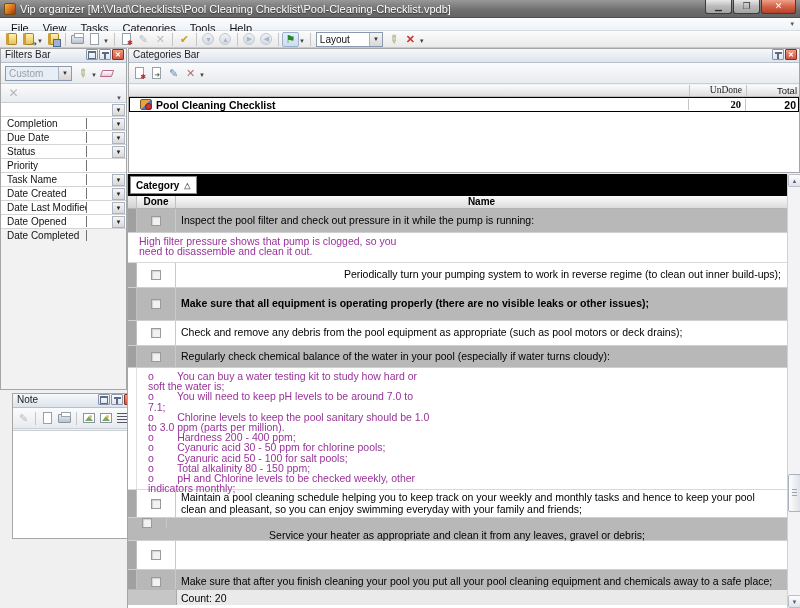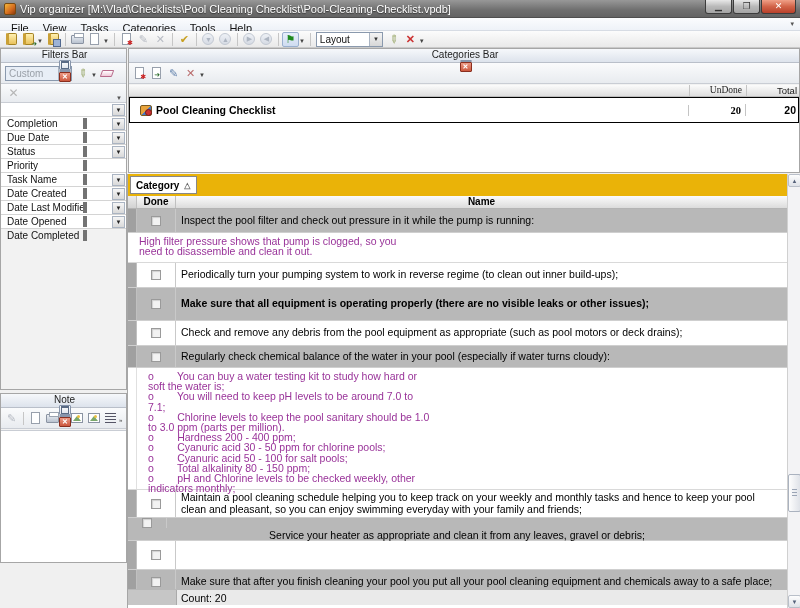--- a/index.html
+++ b/index.html
@@ -55,74 +55,74 @@
   .combo { display:flex; height:15px; border:1px solid #8a99ad; background:#fff; margin:0 2px; }
   .combo .val { width:52px; font-size:10px; padding:1px 3px; color:#111; }
   .combo .btn { width:13px; background:linear-gradient(#f4f4f4,#d7d7d7); border-left:1px solid #aab4c2;
     font-size:6px; color:#333; display:flex; align-items:center; justify-content:center; }
   .g-eraser { width:12px; height:7px; background:linear-gradient(#ffffff,#f0c8d8);
     border:1px solid #b86a8a; transform:skewX(-20deg); border-radius:1px; }
 
   
   .panel { position:absolute; background:#f2f2f2; border:1px solid #a6a6a6; }
   .ptitle { height:14px; background:linear-gradient(#f6f8fb,#dde3ec); border-bottom:1px solid #b9bfc9;
-    font-size:10px; color:#222; display:flex; align-items:center; padding:0 2px 0 4px;flex-direction:column; }
+    font-size:10px; color:#222; display:flex; align-items:flex-start; padding:0 2px 0 4px; }
   .ptitle .sp { flex:1; }
   .pbtn { width:12px; height:11px; border:1px solid #8795ab; margin-left:1px;
     background:linear-gradient(#fdfdfd,#dfe4ec); display:flex; align-items:center; justify-content:center;
     position:relative; border-radius:1px; }
   .pbtn.win::before { content:""; width:6px; height:5px; border:1px solid #5a6b85; border-top-width:2px; }
   .pbtn.pin::before { content:""; width:7px; height:2px; background:#5a6b85; position:absolute; top:2px; }
   .pbtn.pin::after { content:""; width:2px; height:5px; background:#5a6b85; position:absolute; top:4px; }
   .pbtn.close { background:linear-gradient(#ed9a85,#cc573d); border-color:#8a2f1f; color:#fff;
     font-size:7px; font-weight:bold; }
   .ptool { height:21px; background:linear-gradient(#fafbfc,#e8ebef); border-bottom:1px solid #c9cdd4;
     display:flex; align-items:center; padding-left:2px; }
 
   
   #filters-panel { left:0; top:48px; width:127px; height:342px; }
   .frow { height:14px; display:flex; border-bottom:1px solid #d4d4d4; background:#fff;
     font-size:10px; align-items:center; }
-  .frow .lbl { width:86px; padding-left:6px; border-right:4px solid #737373; white-space:nowrap;
+  .frow .lbl { width:86px; padding-left:6px; border-right:1px solid #737373; white-space:nowrap;
     overflow:hidden; color:#111;margin-top:28px; }
   .frow .val { flex:1; }
   .frow .dbtn { width:13px; height:12px; margin-right:1px; background:linear-gradient(#f6f6f6,#d9d9d9);
     border:1px solid #aab4c2; font-size:6px; color:#222; display:flex; align-items:center; justify-content:center; }
   #filters-tb2 { height:19px; background:linear-gradient(#fafbfc,#e8ebef); border-bottom:1px solid #c9cdd4;
     display:flex; align-items:center; padding-left:4px; position:relative; }
   #filters-tb2 .ovf { position:absolute; right:4px; bottom:1px; font-size:6px; color:#555; }
 
   
-  #note-panel { left:0; top:393px; width:127px; height:170px; }
+  #note-panel { left:12px; top:393px; width:127px; height:146px; }
   #note-body { background:#fff; position:absolute; top:36px; bottom:0; left:0; right:0; border-top:1px solid #c9cdd4; }
   .g-pic { width:12px; height:10px; border:1px solid #8a93a2; background:#fff; position:relative; }
   .g-pic::before { content:""; position:absolute; left:1px; bottom:1px; border-left:4px solid transparent;
     border-right:4px solid transparent; border-bottom:5px solid #7aa86a; }
   .g-pic::after { content:""; position:absolute; right:2px; top:1px; width:3px; height:3px; border-radius:50%; background:#e8c040; }
   .g-list { width:11px; height:10px; background:repeating-linear-gradient(#556 0 1px,transparent 1px 3px); }
 
   
   #cat-panel { left:128px; top:48px; width:672px; height:125px; }
   #cat-list { position:absolute; top:36px; left:0; right:0; bottom:0; background:#fff; }
   #cat-head { height:12px; display:flex; background:linear-gradient(#fbfbfb,#dfdfdf);
     border-bottom:1px solid #bcbcbc; font-size:9.5px; color:#222; }
   #cat-head .c-name { flex:1; }
   .c-undone { width:57px; border-left:1px solid #c4c4c4; text-align:right; padding-right:4px;font-family:Liberation Serif, serif; }
   .c-total { width:53px; border-left:1px solid #c4c4c4; text-align:right; padding-right:2px; }
-  #cat-row { height:26px; display:flex; align-items:center; border:1px solid #000; background:#fff;
+  #cat-row { height:15px; display:flex; align-items:center; border:1px solid #000; background:#fff;
     font-size:10.5px; font-weight:bold; }
   #cat-row .name { flex:1; display:flex; align-items:center; padding-left:10px; }
   .cat-ico { width:12px; height:11px; margin-right:4px; position:relative;
     background:linear-gradient(135deg,#e8a33c 50%,#4a7ac0 50%); border-radius:2px; border:1px solid #7a5a20; }
   .cat-ico::after { content:""; position:absolute; right:-1px; bottom:-1px; width:5px; height:5px;
     border-radius:50%; background:#cc3333; border:1px solid #7a1a1a; }
 
   
   #grid { left:127px; top:174px; width:673px; height:434px; background:#fff; border-left:1px solid #a6a6a6; }
-  #groupband { position:absolute; left:0; top:0; right:13px; height:22px; background:#eab308; }
+  #groupband { position:absolute; left:0; top:0; right:13px; height:22px; background:#000000; }
   #groupbtn { position:absolute; left:2px; top:2px; height:18px; background:#fff; border:1px solid #888;
     font-size:10px; font-weight:bold; padding:2px 5px; color:#000; display:flex; align-items:center; }
   #groupbtn .tri { font-size:8px; margin-left:5px; color:#666; }
   #colhead { position:absolute; left:0; top:22px; right:13px; height:13px; display:flex;
     background:linear-gradient(#fbfbfb,#dcdcdc); border-bottom:1px solid #b4b4b4; font-size:10px; font-weight:bold; }
   #colhead .h-ind { width:9px; border-right:1px solid #c0c0c0; background:linear-gradient(#ececec,#d2d2d2); }
   #colhead .h-done { width:39px; text-align:center; border-right:1px solid #c0c0c0; }
   #colhead .h-name { flex:1; text-align:center; }
   #gridbody { position:absolute; left:0; top:35px; right:13px; bottom:19px; background:#fff; overflow:hidden; }
   .trow { display:flex; align-items:center; border-bottom:1px solid #cfcfcf; font-size:10.5px; color:#000; }
@@ -409,21 +409,21 @@
         <span class="done">
           <span class="cb"></span>
         </span>
       <span class="name">Inspect the pool filter and check out pressure in it while the pump is running:</span>
     </div>
     <div class="nrow" style="height:30px;flex-direction:column;">
       <span class="ind"></span>
         <span class="ntext">High filter pressure shows that pump is clogged, so you
 need to disassemble and clean it out.</span>
     </div>
-    <div class="trow white" style="height:25px;">
+    <div class="trow white" style="height:25px;text-align:right;">
       <span class="ind"></span>
         <span class="done">
           <span class="cb"></span>
         </span>
       <span class="name">Periodically turn your pumping system to work in reverse regime (to clean out inner build-ups);</span>
     </div>
     <div class="trow gray" style="height:33px;font-weight:bold;">
       <span class="ind"></span>
         <span class="done">
           <span class="cb"></span>

